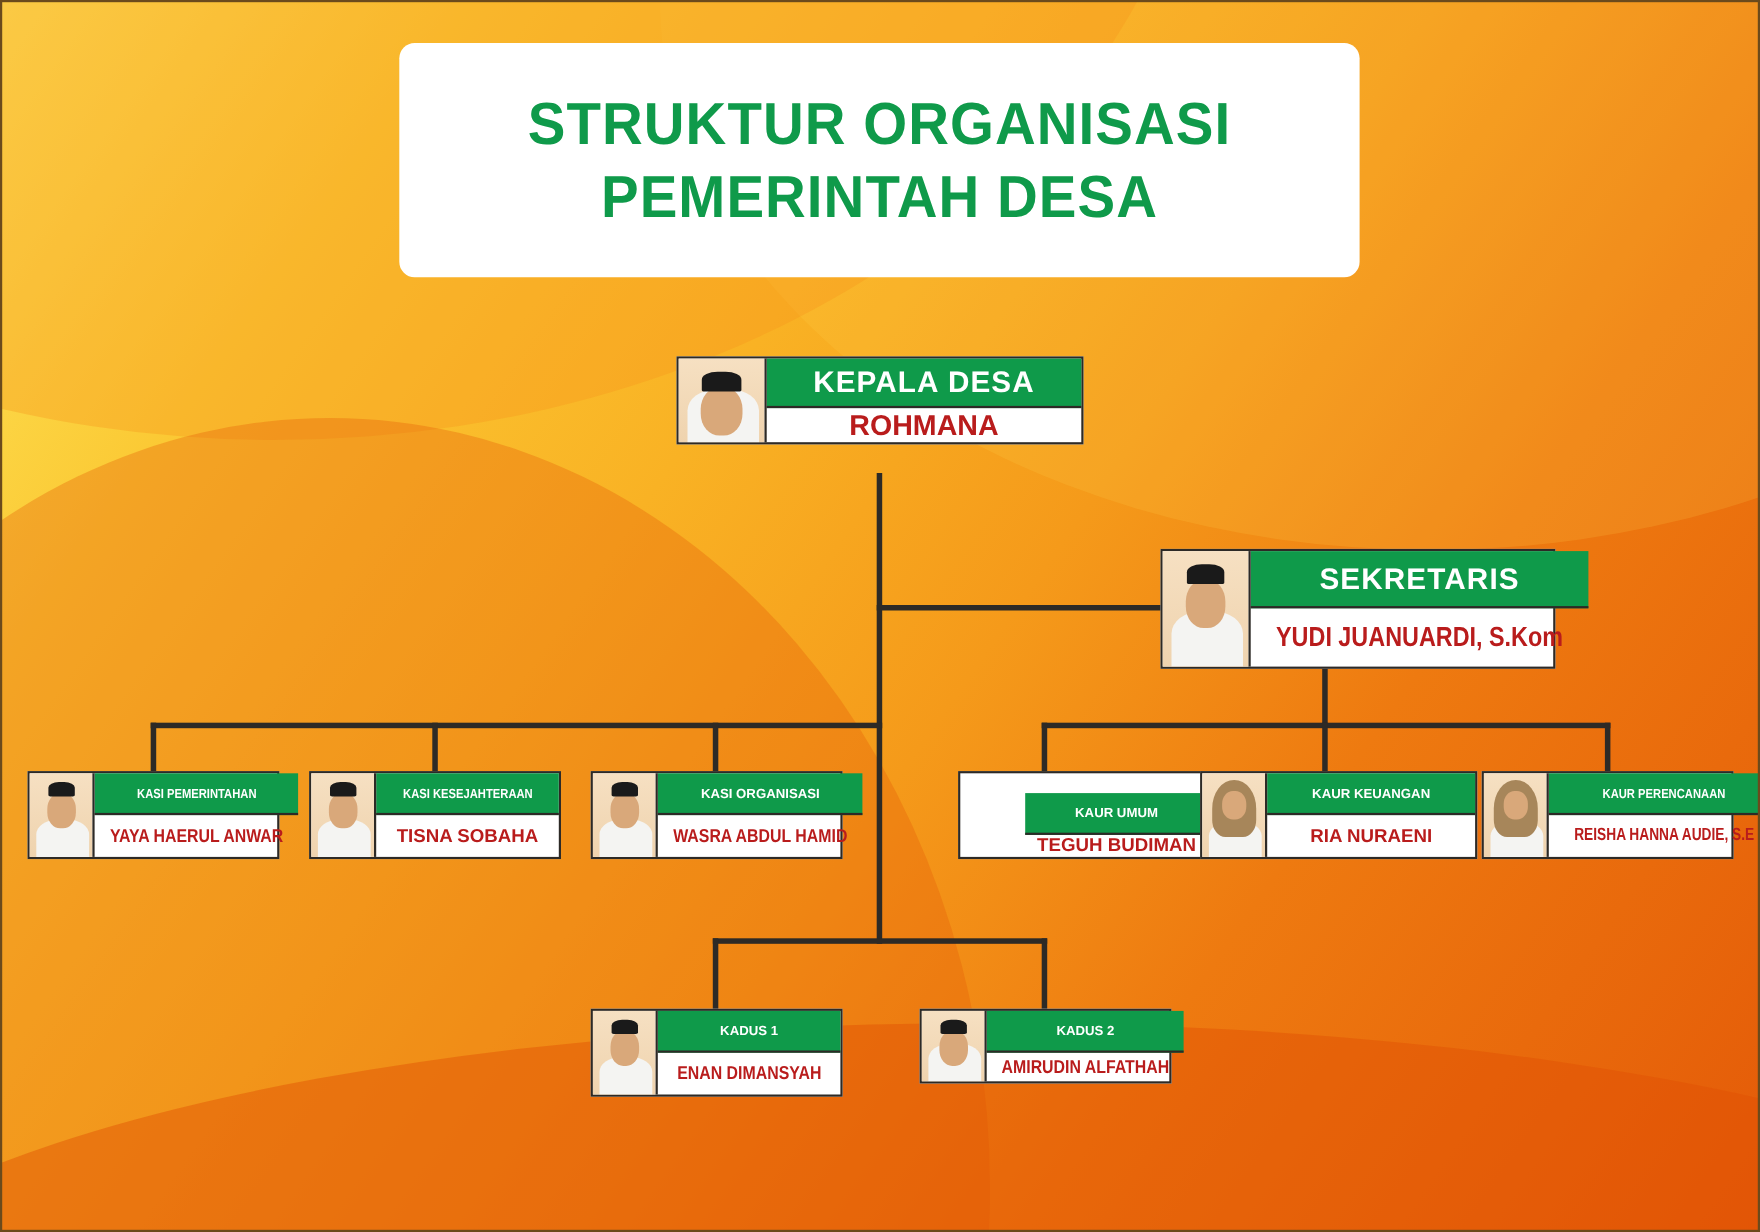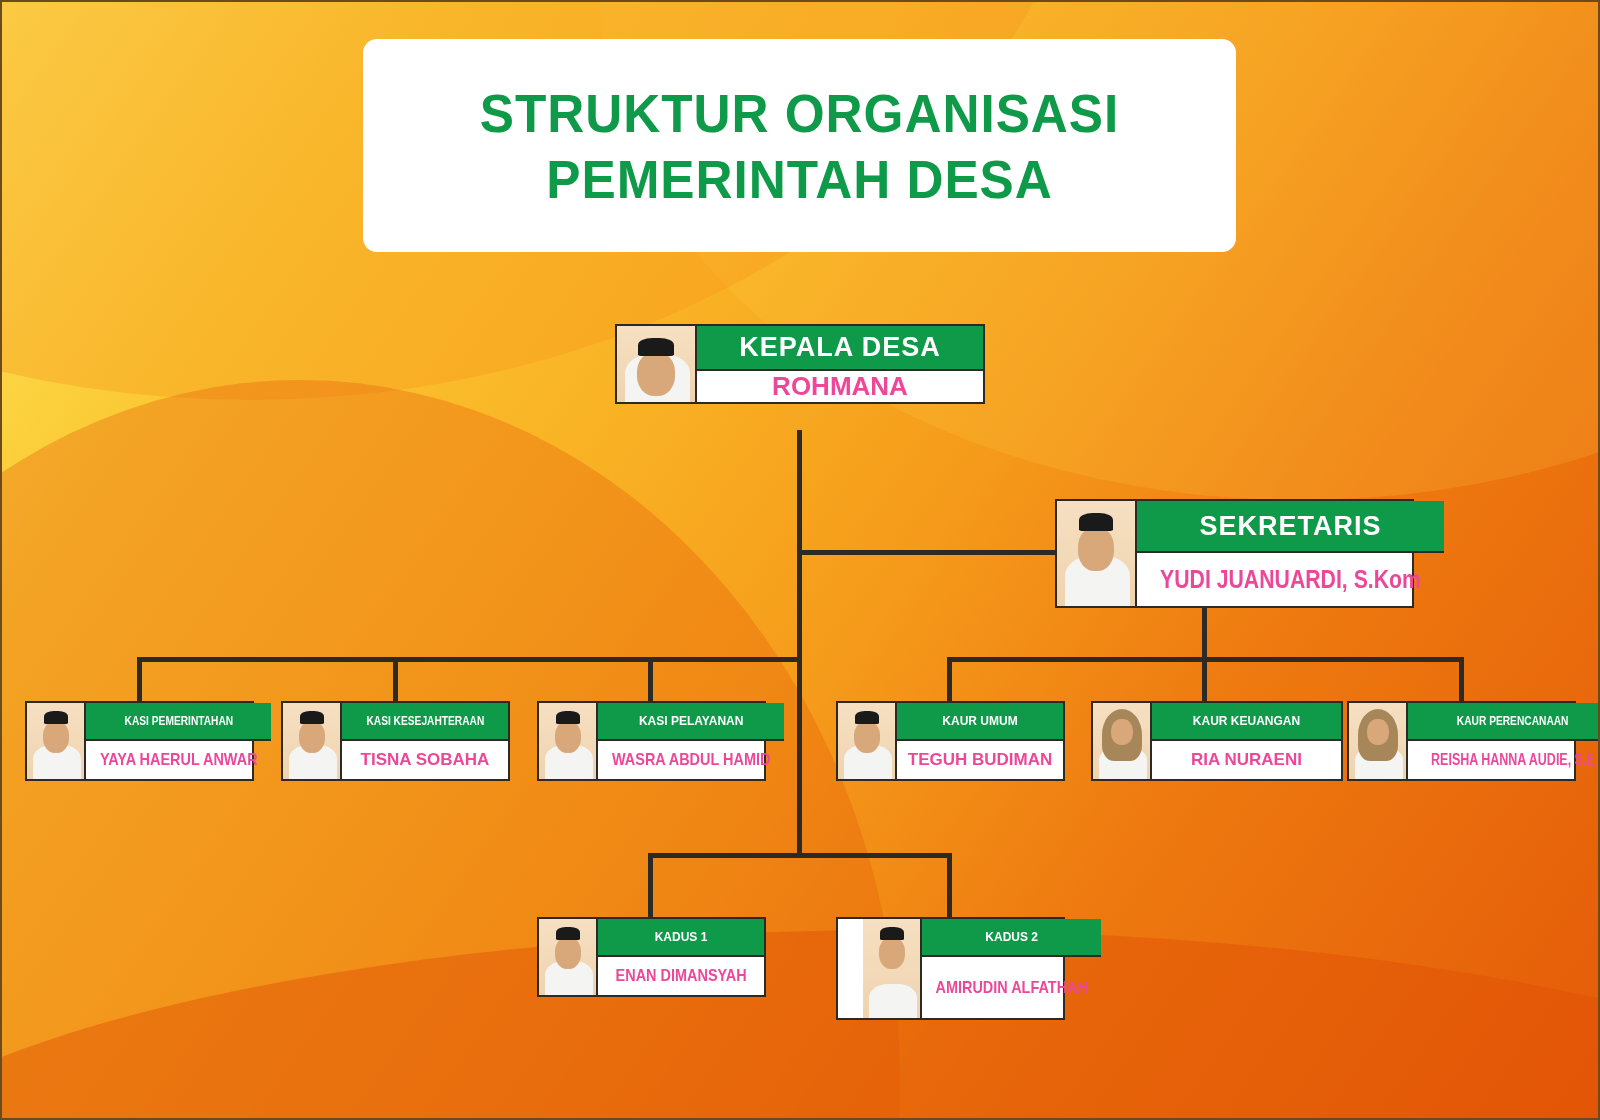--- a/index.html
+++ b/index.html
@@ -28,21 +28,21 @@
   .photo { background: linear-gradient(180deg,#f6e0c2 0%, #efd3ae 100%); border-right:2px solid #2d2a26;
     position:relative; overflow:hidden; flex:none; }
   .photo .cap { position:absolute; left:50%; transform:translateX(-50%); background:#1a1a1a;
     border-radius:40% 40% 8% 8%; }
   .photo .face { position:absolute; left:50%; transform:translateX(-50%); background:#d9a87a; border-radius:45%; }
   .photo .shirt { position:absolute; left:10%; right:6%; bottom:0; background:#f4f4f2; border-radius:40% 40% 0 0; }
   .photo .hijab { position:absolute; left:50%; transform:translateX(-50%); background:#a7865a; border-radius:50% 50% 30% 30%; }
   .info { flex:1; display:flex; flex-direction:column; }
   .role { background:#0f9a4a; color:#fff; font-weight:bold; display:flex; align-items:center; justify-content:center;
     border-bottom:2px solid #2d2a26; white-space:nowrap; }
-  .name { color:#ec4899; font-weight:bold; display:flex; align-items:center; justify-content:center; flex:1;
+  .name { color:#b91c1c; font-weight:bold; display:flex; align-items:center; justify-content:center; flex:1;
     white-space:nowrap; }
   .big .role { height:50px; font-size:27px; letter-spacing:1px; }
   .big .name { font-size:26px; }
   .small .role { height:36px; font-size:12px; }
   .small .name { font-size:17px; }
   .cond { display:inline-block; transform:scaleX(0.85); }
 </style>
 </head>
 <body>
 
@@ -129,28 +129,28 @@
   </div>
 </div>
 
 <div class="card small" style="left:537px; top:701px; width:229px; height:80px;">
   <div class="photo" style="width:57px;">
     <div class="shirt" style="height:34px;"></div>
     <div class="face" style="top:18px; width:26px; height:32px;"></div>
     <div class="cap" style="top:8px; width:24px; height:13px;"></div>
   </div>
   <div class="info">
-    <div class="role">KASI PELAYANAN</div>
+    <div class="role">KASI ORGANISASI</div>
     <div class="name">
         <span class="cond">WASRA ABDUL HAMID</span>
       </div>
   </div>
 </div>
 
-<div class="card small" style="left:836px; top:701px; width:229px; height:80px;">
+<div class="card small" style="left:871px; top:701px; width:229px; height:80px;align-items:flex-end;">
   <div class="photo" style="width:57px;">
     <div class="shirt" style="height:34px;"></div>
     <div class="face" style="top:18px; width:26px; height:32px;"></div>
     <div class="cap" style="top:8px; width:24px; height:13px;"></div>
   </div>
   <div class="info">
     <div class="role">KAUR UMUM</div>
     <div class="name">TEGUH BUDIMAN</div>
   </div>
 </div>
@@ -190,21 +190,21 @@
     <div class="cap" style="top:8px; width:24px; height:13px;"></div>
   </div>
   <div class="info">
     <div class="role">KADUS 1</div>
     <div class="name">
         <span class="cond">ENAN DIMANSYAH</span>
       </div>
   </div>
 </div>
 
-<div class="card small" style="left:836px; top:917px; width:229px; height:103px;padding-left:25px;">
+<div class="card small" style="left:836px; top:917px; width:229px; height:68px;">
   <div class="photo" style="width:57px;">
     <div class="shirt" style="height:34px;"></div>
     <div class="face" style="top:18px; width:26px; height:32px;"></div>
     <div class="cap" style="top:8px; width:24px; height:13px;"></div>
   </div>
   <div class="info">
     <div class="role">KADUS 2</div>
     <div class="name">
         <span class="cond">AMIRUDIN ALFATHAH</span>
       </div>

